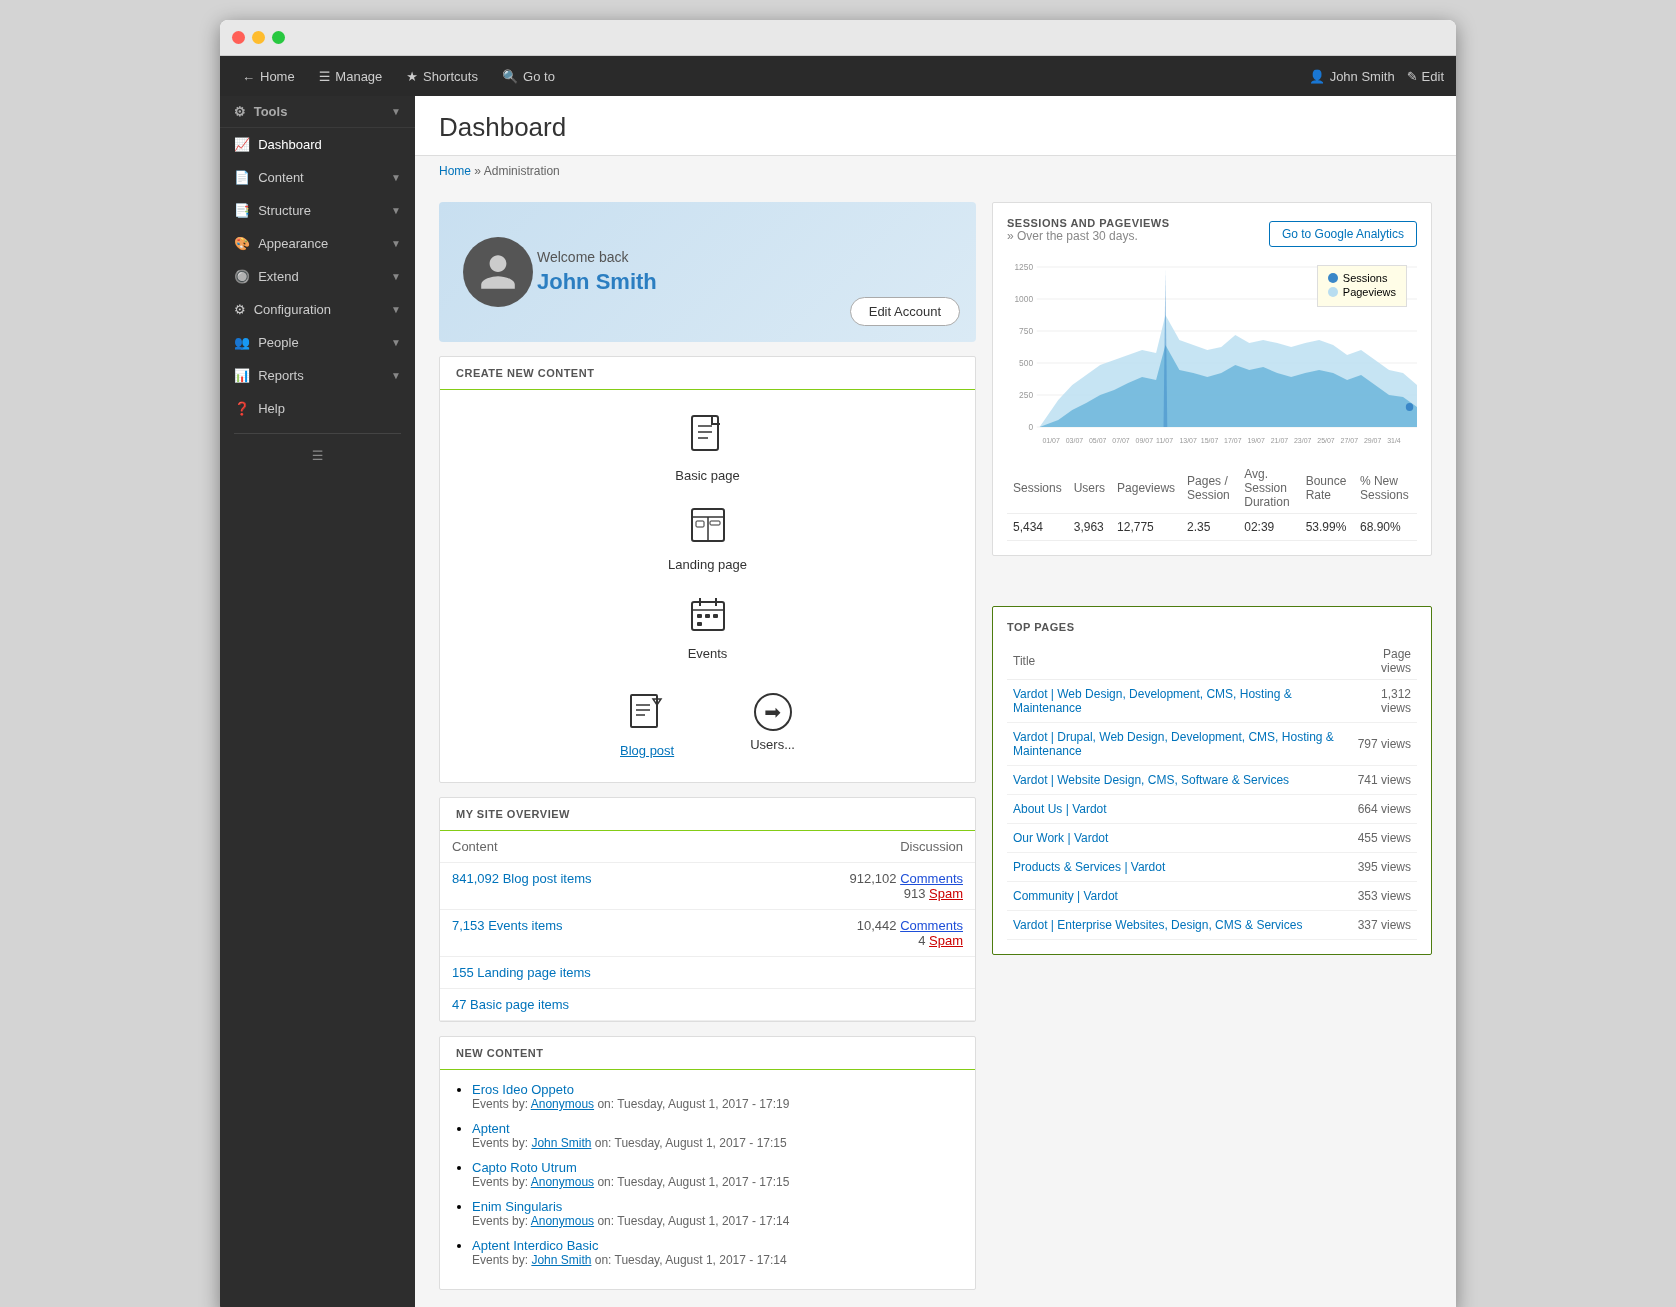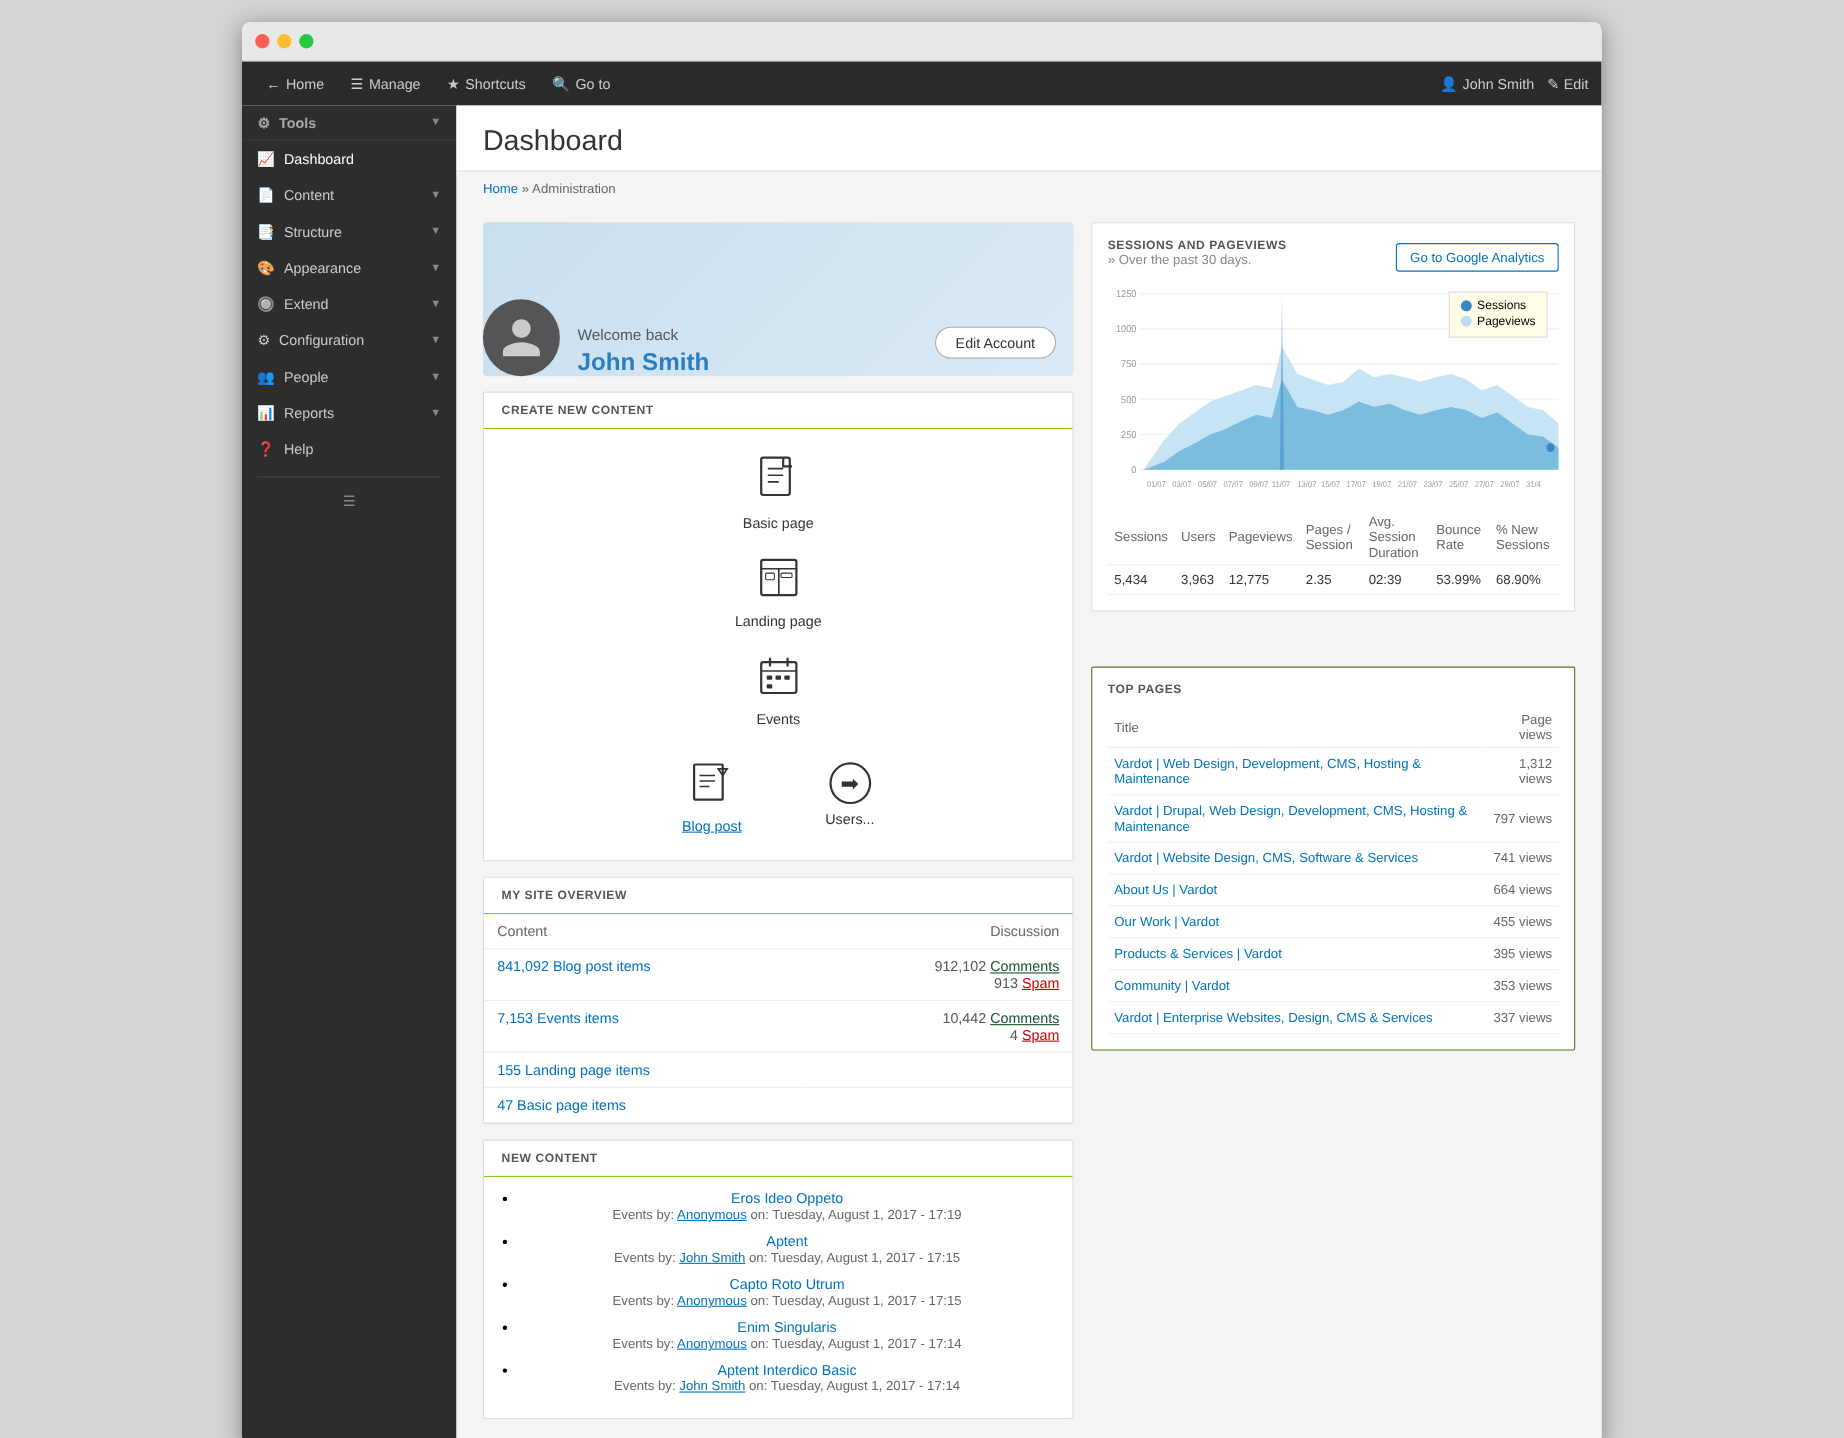--- a/index.html
+++ b/index.html
@@ -38,21 +38,21 @@
     .content { flex: 1; background: #f5f5f5; overflow-y: auto; }
     .content-header { background: #fff; padding: 16px 24px 12px; border-bottom: 1px solid #ddd; }
     .page-title { font-size: 26px; font-weight: normal; color: #333; }
     .breadcrumb { font-size: 12px; color: #666; margin: 8px 24px 12px; }
     .breadcrumb a { color: #0073bb; text-decoration: none; }
 
     
     .content-inner { padding: 12px 24px 24px; display: grid; grid-template-columns: 1fr 440px; gap: 16px; }
 
     
-    .welcome-card { background: linear-gradient(135deg, #c8dff0 0%, #daeaf5 100%); border-radius: 4px; display: flex; align-items: flex-end; gap: 16px; min-height: 140px; position: relative; }
+    .welcome-card { background: linear-gradient(135deg, #c8dff0 0%, #daeaf5 100%); border-radius: 4px; padding: 24px; display: flex; align-items: center; gap: 4px; min-height: 140px; position: relative; }
     .avatar-icon { width: 70px; height: 70px; background: #555; border-radius: 50%; display: flex; align-items: center; justify-content: center; flex-shrink: 0; }
     .avatar-icon svg { width: 42px; height: 42px; fill: #ccc; }
     .welcome-text { color: #555; font-size: 14px; }
     .welcome-name { color: #2b7ec1; font-size: 22px; font-weight: bold; margin-top: 4px; }
     .edit-account-btn { position: absolute; bottom: 16px; right: 16px; background: #fff; border: 1px solid #aaa; border-radius: 20px; padding: 6px 18px; font-size: 13px; cursor: pointer; color: #333; }
 
     
     .section-card { background: #fff; border: 1px solid #ddd; border-radius: 2px; margin-top: 14px; }
     .section-header { padding: 10px 16px; font-size: 11px; font-weight: bold; letter-spacing: 0.5px; color: #555; border-bottom: 1px solid #84cc16; text-transform: uppercase; }
     .create-grid { display: grid; grid-template-columns: repeat(1, 1fr); gap: 8px; padding: 16px; }
@@ -61,26 +61,26 @@
     .create-label { font-size: 13px; color: #333; text-align: center; }
     .create-label-link { font-size: 13px; color: #0073bb; text-decoration: underline; text-align: center; }
     .create-row2 { display: flex; justify-content: center; gap: 60px; padding: 0 16px 16px; }
 
     
     .overview-table { width: 100%; border-collapse: collapse; font-size: 13px; }
     .overview-table th { text-align: left; padding: 8px 12px; color: #666; font-weight: normal; border-bottom: 1px solid #eee; }
     .overview-table td { padding: 8px 12px; vertical-align: top; border-bottom: 1px solid #eee; }
     .overview-link { color: #0073bb; text-decoration: none; }
     .discussion-cell { text-align: right; }
-    .discussion-comments { color: #14532d; }
+    .discussion-comments { color: #1d4ed8; }
     .discussion-spam { color: #cc0000; }
     .discussion-num { color: #555; }
 
     
-    .new-content-list { padding: 12px 16px; text-align: center; }
+    .new-content-list { padding: 12px 16px; }
     .new-content-list li { margin-bottom: 10px; list-style: disc; margin-left: 16px; }
     .new-content-title { color: #0073bb; text-decoration: none; font-size: 13px; }
     .new-content-meta { color: #666; font-size: 12px; }
     .new-content-meta a { color: #0073bb; }
 
     
     .right-col { display: flex; flex-direction: column; gap: 14px; }
 
     
     .analytics-card { background: #fff; border: 1px solid #ddd; border-radius: 2px; padding: 14px; }

